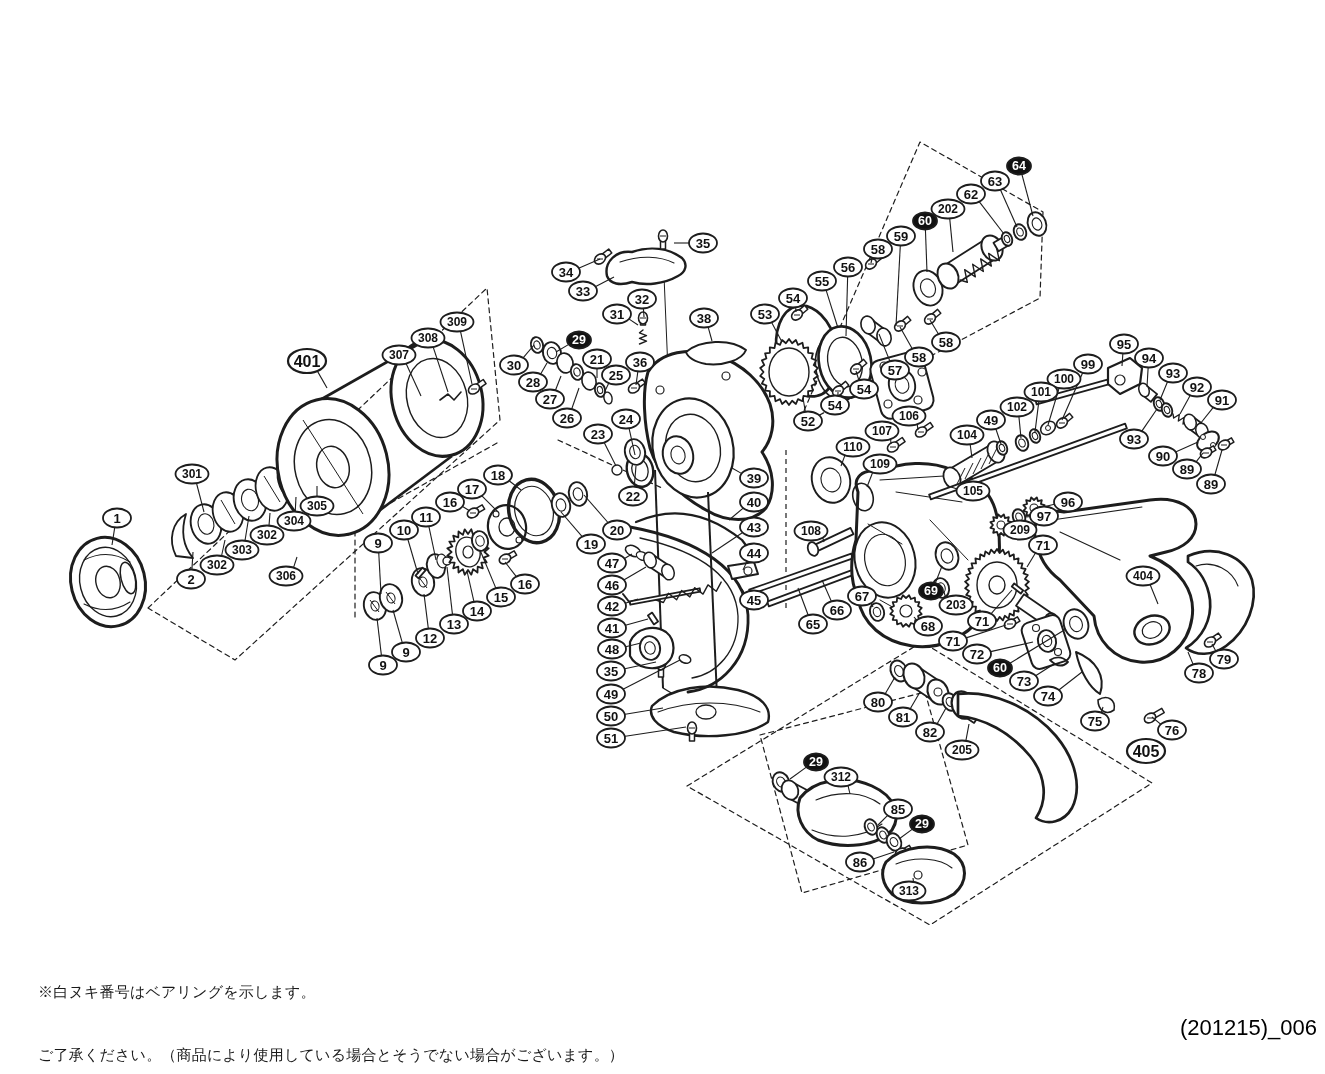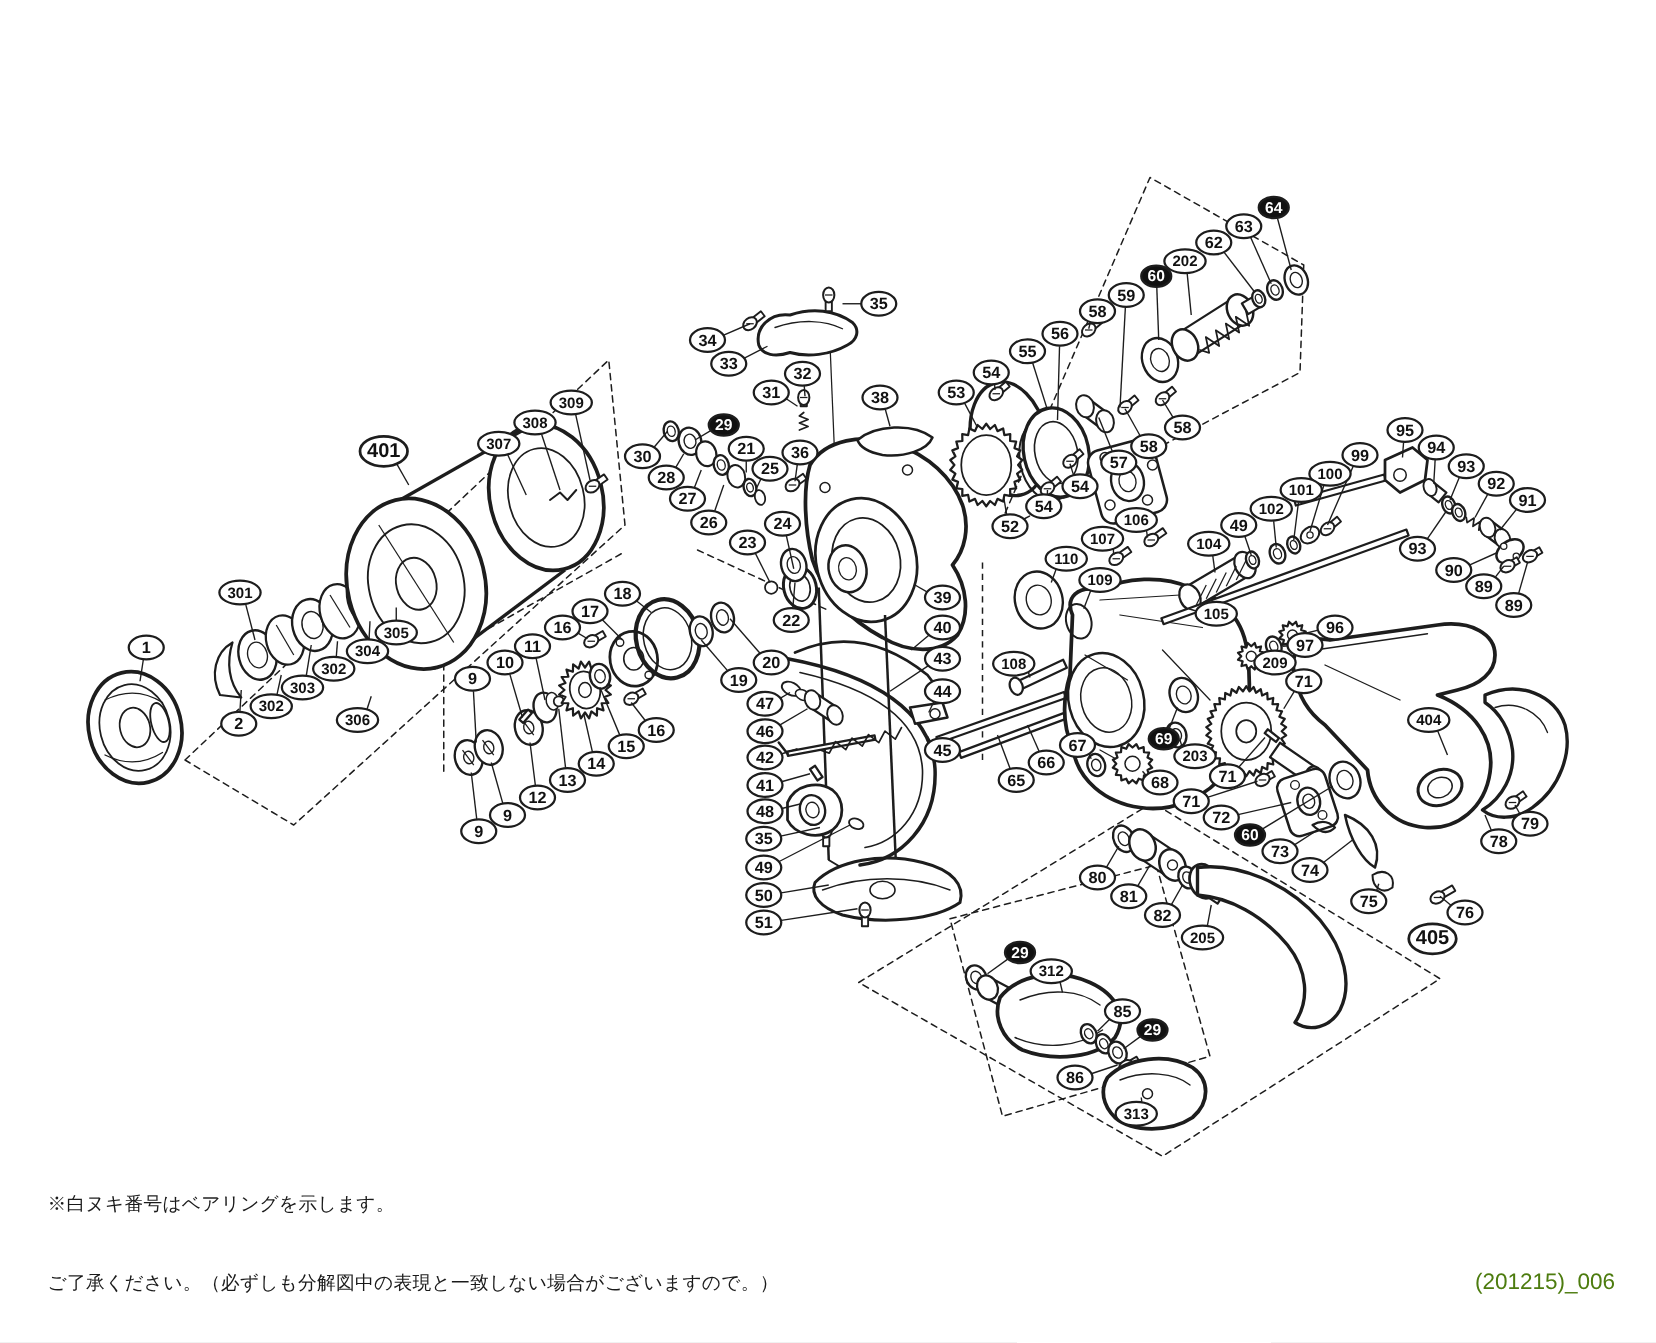--- a/index.html
+++ b/index.html
@@ -1,20 +1,20 @@
 <!DOCTYPE html>
 <html><head>
 <meta charset="utf-8">
 <style>
   html,body{margin:0;padding:0;background:#e8e8e8;}
   .stage{position:relative;width:1325px;height:1074px;background:#ffffff;overflow:hidden;
          font-family:"Liberation Sans", sans-serif;color:#111;}
   svg{position:absolute;left:0;top:0;}
-  .note{position:absolute;left:38px;font-size:15px;color:#1a1a1a;letter-spacing:.2px;white-space:nowrap;}
-  .code{position:absolute;font-size:18px;color:#4d7c0f;}
+  .note{position:absolute;left:38px;font-size:15px;color:#1a1a1a;letter-spacing:.2px;white-space:nowrap;margin-top:29px;}
+  .code{position:absolute;font-size:22px;color:#000000;}
   .co-text{font-weight:bold;}
 </style>
 </head>
 <body>
 
 <div class="stage">
   <svg id="dwg" width="1325" height="1074" viewBox="0 0 1325 1074">
       <path d="M148,608 L487,288 L500,420 L235,660 Z" stroke="#1d1d1d" stroke-width="1.2" fill="none" stroke-linejoin="round" stroke-linecap="round" stroke-dasharray="5 4"></path>
       <path d="M355,617 L355,523 L497,443" stroke="#1d1d1d" stroke-width="1.2" fill="none" stroke-linejoin="round" stroke-linecap="round" stroke-dasharray="5 4"></path>
       <path d="M558,440 L662,488" stroke="#1d1d1d" stroke-width="1.2" fill="none" stroke-linejoin="round" stroke-linecap="round" stroke-dasharray="5 4"></path>
@@ -977,15 +977,15 @@
         <text x="860" y="862" fill="#111" font-size="13" text-anchor="middle" dominant-baseline="central" class="co-text">86</text>
       </g>
       <g>
         <line x1="913.4642231853536" y1="881.4661043879986" x2="913" y2="878" stroke="#1d1d1d" stroke-width="1.1"></line>
         <ellipse cx="909" cy="891" rx="16.5" ry="9.5" fill="#fff" stroke="#1d1d1d" stroke-width="1.8"></ellipse>
         <text x="909" y="891" fill="#111" font-size="12" text-anchor="middle" dominant-baseline="central" class="co-text">313</text>
       </g>
     </svg>
 
   <div class="note" style="top:954px">※白ヌキ番号はベアリングを示します。</div>
-  <div class="note" style="top:1017px">ご了承ください。（必ずしも分解図中の表現と一致しない場合がございますので。）</div>
+  <div class="note" style="top:1017px">ご了承ください。（商品により使用している場合とそうでない場合がございます。）</div>
   <div class="code" style="left:1180px;top:1015px">(201215)_006</div>
 </div>
 
 </body></html>

